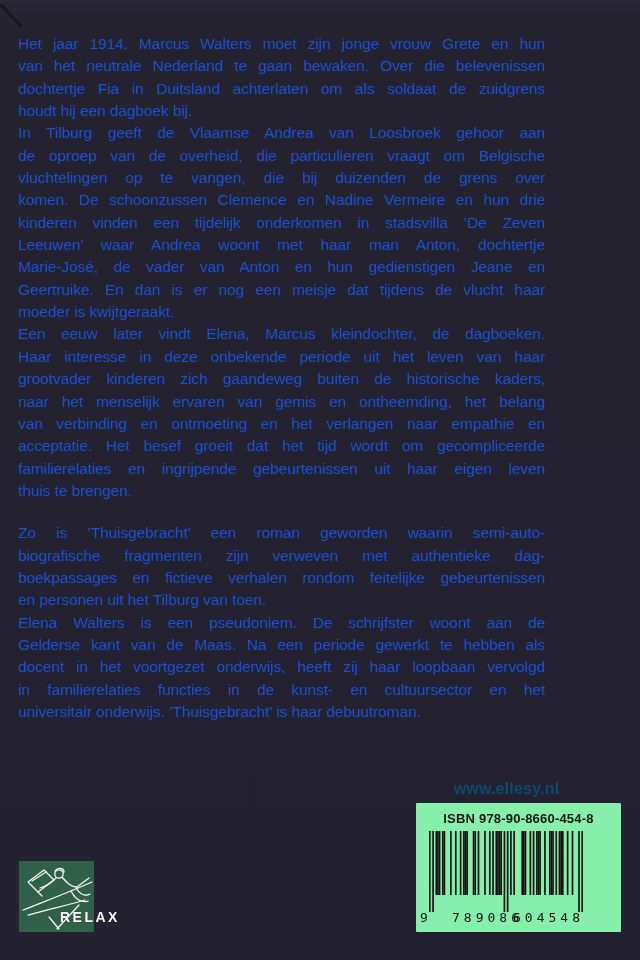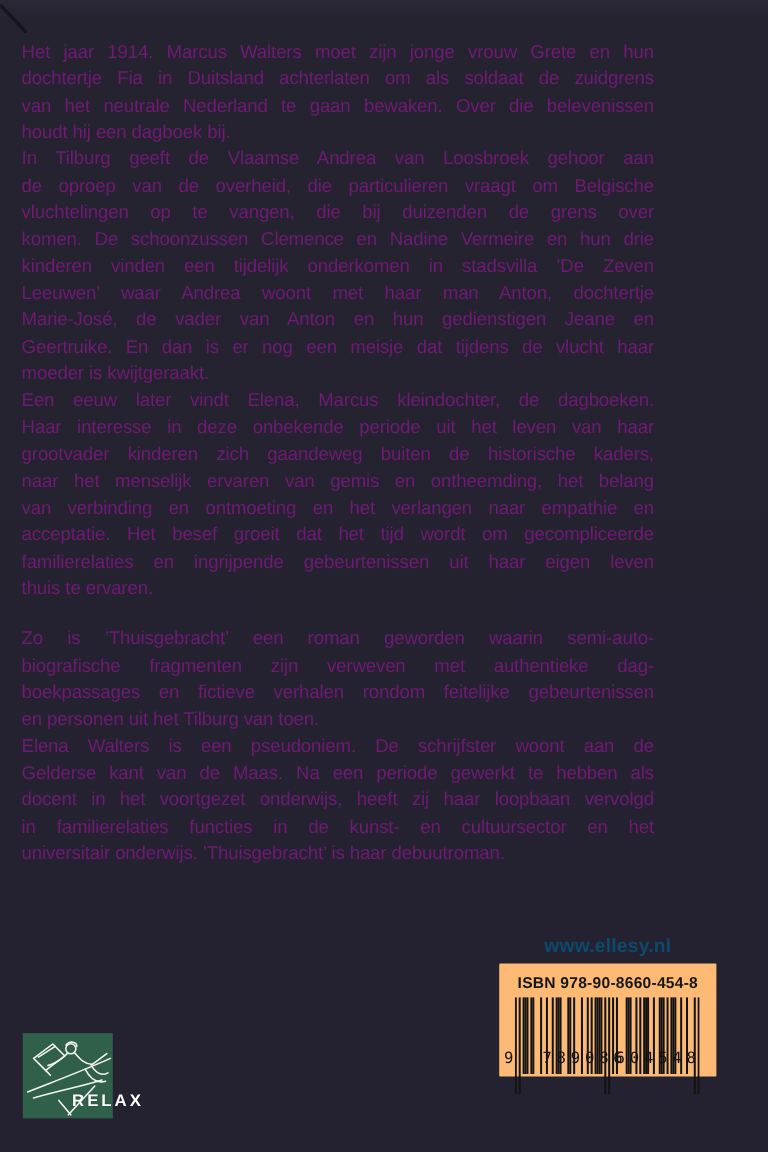--- a/index.html
+++ b/index.html
@@ -4,33 +4,33 @@
 <style>
   html,body{margin:0;padding:0;}
   body{
     width:640px;height:960px;position:relative;overflow:hidden;
     background:linear-gradient(180deg,#2a2836 0px,#252330 16px,#242230 100%);
     font-family:"Liberation Sans",sans-serif;
   }
   .crease{position:absolute;left:0;top:0;pointer-events:none;}
   .blurb{
     position:absolute;left:18px;top:33px;width:527px;
-    color:#701a75;font-size:15.5px;line-height:22.35px;letter-spacing:-0.1px;
+    color:#1d4ed8;font-size:15.5px;line-height:22.35px;letter-spacing:-0.1px;
   }
   .blurb-block + .blurb-block{margin-top:20px;}
   .line{text-align:justify;text-align-last:justify;}
   .line.last{text-align-last:left;}
   .website{
     position:absolute;left:416px;top:780px;width:181px;
     color:#0c4a6e;font-size:16px;font-weight:bold;text-align:center;
     letter-spacing:0.2px;
   }
   .barcode-box{
-    position:absolute;left:416px;top:803px;width:181px;height:94px;
-    background:#fdba74;border-radius:1px;
+    position:absolute;left:416px;top:803px;width:181px;height:129px;
+    background:#86efac;border-radius:1px;padding-left:24px;
   }
   .isbn-label{
     position:absolute;top:8px;left:0;right:0;text-align:center;
     color:#161616;font-size:13px;font-weight:600;letter-spacing:0.2px;
   }
   .bars{position:absolute;left:13px;top:28px;}
   .bars rect{fill:#131313;}
   .digits{
     position:absolute;bottom:7px;left:0;right:0;height:16px;
     color:#131313;font-family:"DejaVu Sans Mono",monospace;font-size:13px;
@@ -55,22 +55,22 @@
 <body>
 
 <svg class="crease" width="40" height="40" viewBox="0 0 40 40">
   <line x1="1" y1="5" x2="21" y2="26" stroke="#15131c" stroke-width="3" stroke-linecap="round" opacity="0.85"></line>
 </svg>
 
 <div class="blurb">
     <div class="blurb-block">
       <div>
         <div class="line">Het jaar 1914. Marcus Walters moet zijn jonge vrouw Grete en hun</div>
+        <div class="line">van het neutrale Nederland te gaan bewaken. Over die belevenissen</div>
         <div class="line">dochtertje Fia in Duitsland achterlaten om als soldaat de zuidgrens</div>
-        <div class="line">van het neutrale Nederland te gaan bewaken. Over die belevenissen</div>
         <div class="line last">houdt hij een dagboek bij.</div>
       </div>
       <div>
         <div class="line">In Tilburg geeft de Vlaamse Andrea van Loosbroek gehoor aan</div>
         <div class="line">de oproep van de overheid, die particulieren vraagt om Belgische</div>
         <div class="line">vluchtelingen op te vangen, die bij duizenden de grens over</div>
         <div class="line">komen. De schoonzussen Clemence en Nadine Vermeire en hun drie</div>
         <div class="line">kinderen vinden een tijdelijk onderkomen in stadsvilla ’De Zeven</div>
         <div class="line">Leeuwen’ waar Andrea woont met haar man Anton, dochtertje</div>
         <div class="line">Marie-José, de vader van Anton en hun gedienstigen Jeane en</div>
@@ -78,21 +78,21 @@
         <div class="line last">moeder is kwijtgeraakt.</div>
       </div>
       <div>
         <div class="line">Een eeuw later vindt Elena, Marcus kleindochter, de dagboeken.</div>
         <div class="line">Haar interesse in deze onbekende periode uit het leven van haar</div>
         <div class="line">grootvader kinderen zich gaandeweg buiten de historische kaders,</div>
         <div class="line">naar het menselijk ervaren van gemis en ontheemding, het belang</div>
         <div class="line">van verbinding en ontmoeting en het verlangen naar empathie en</div>
         <div class="line">acceptatie. Het besef groeit dat het tijd wordt om gecompliceerde</div>
         <div class="line">familierelaties en ingrijpende gebeurtenissen uit haar eigen leven</div>
-        <div class="line last">thuis te ervaren.</div>
+        <div class="line last">thuis te brengen.</div>
       </div>
     </div>
     <div class="blurb-block">
       <div>
         <div class="line">Zo is ’Thuisgebracht’ een roman geworden waarin semi-auto-</div>
         <div class="line">biografische fragmenten zijn verweven met authentieke dag-</div>
         <div class="line">boekpassages en fictieve verhalen rondom feitelijke gebeurtenissen</div>
         <div class="line last">en personen uit het Tilburg van toen.</div>
       </div>
       <div>

